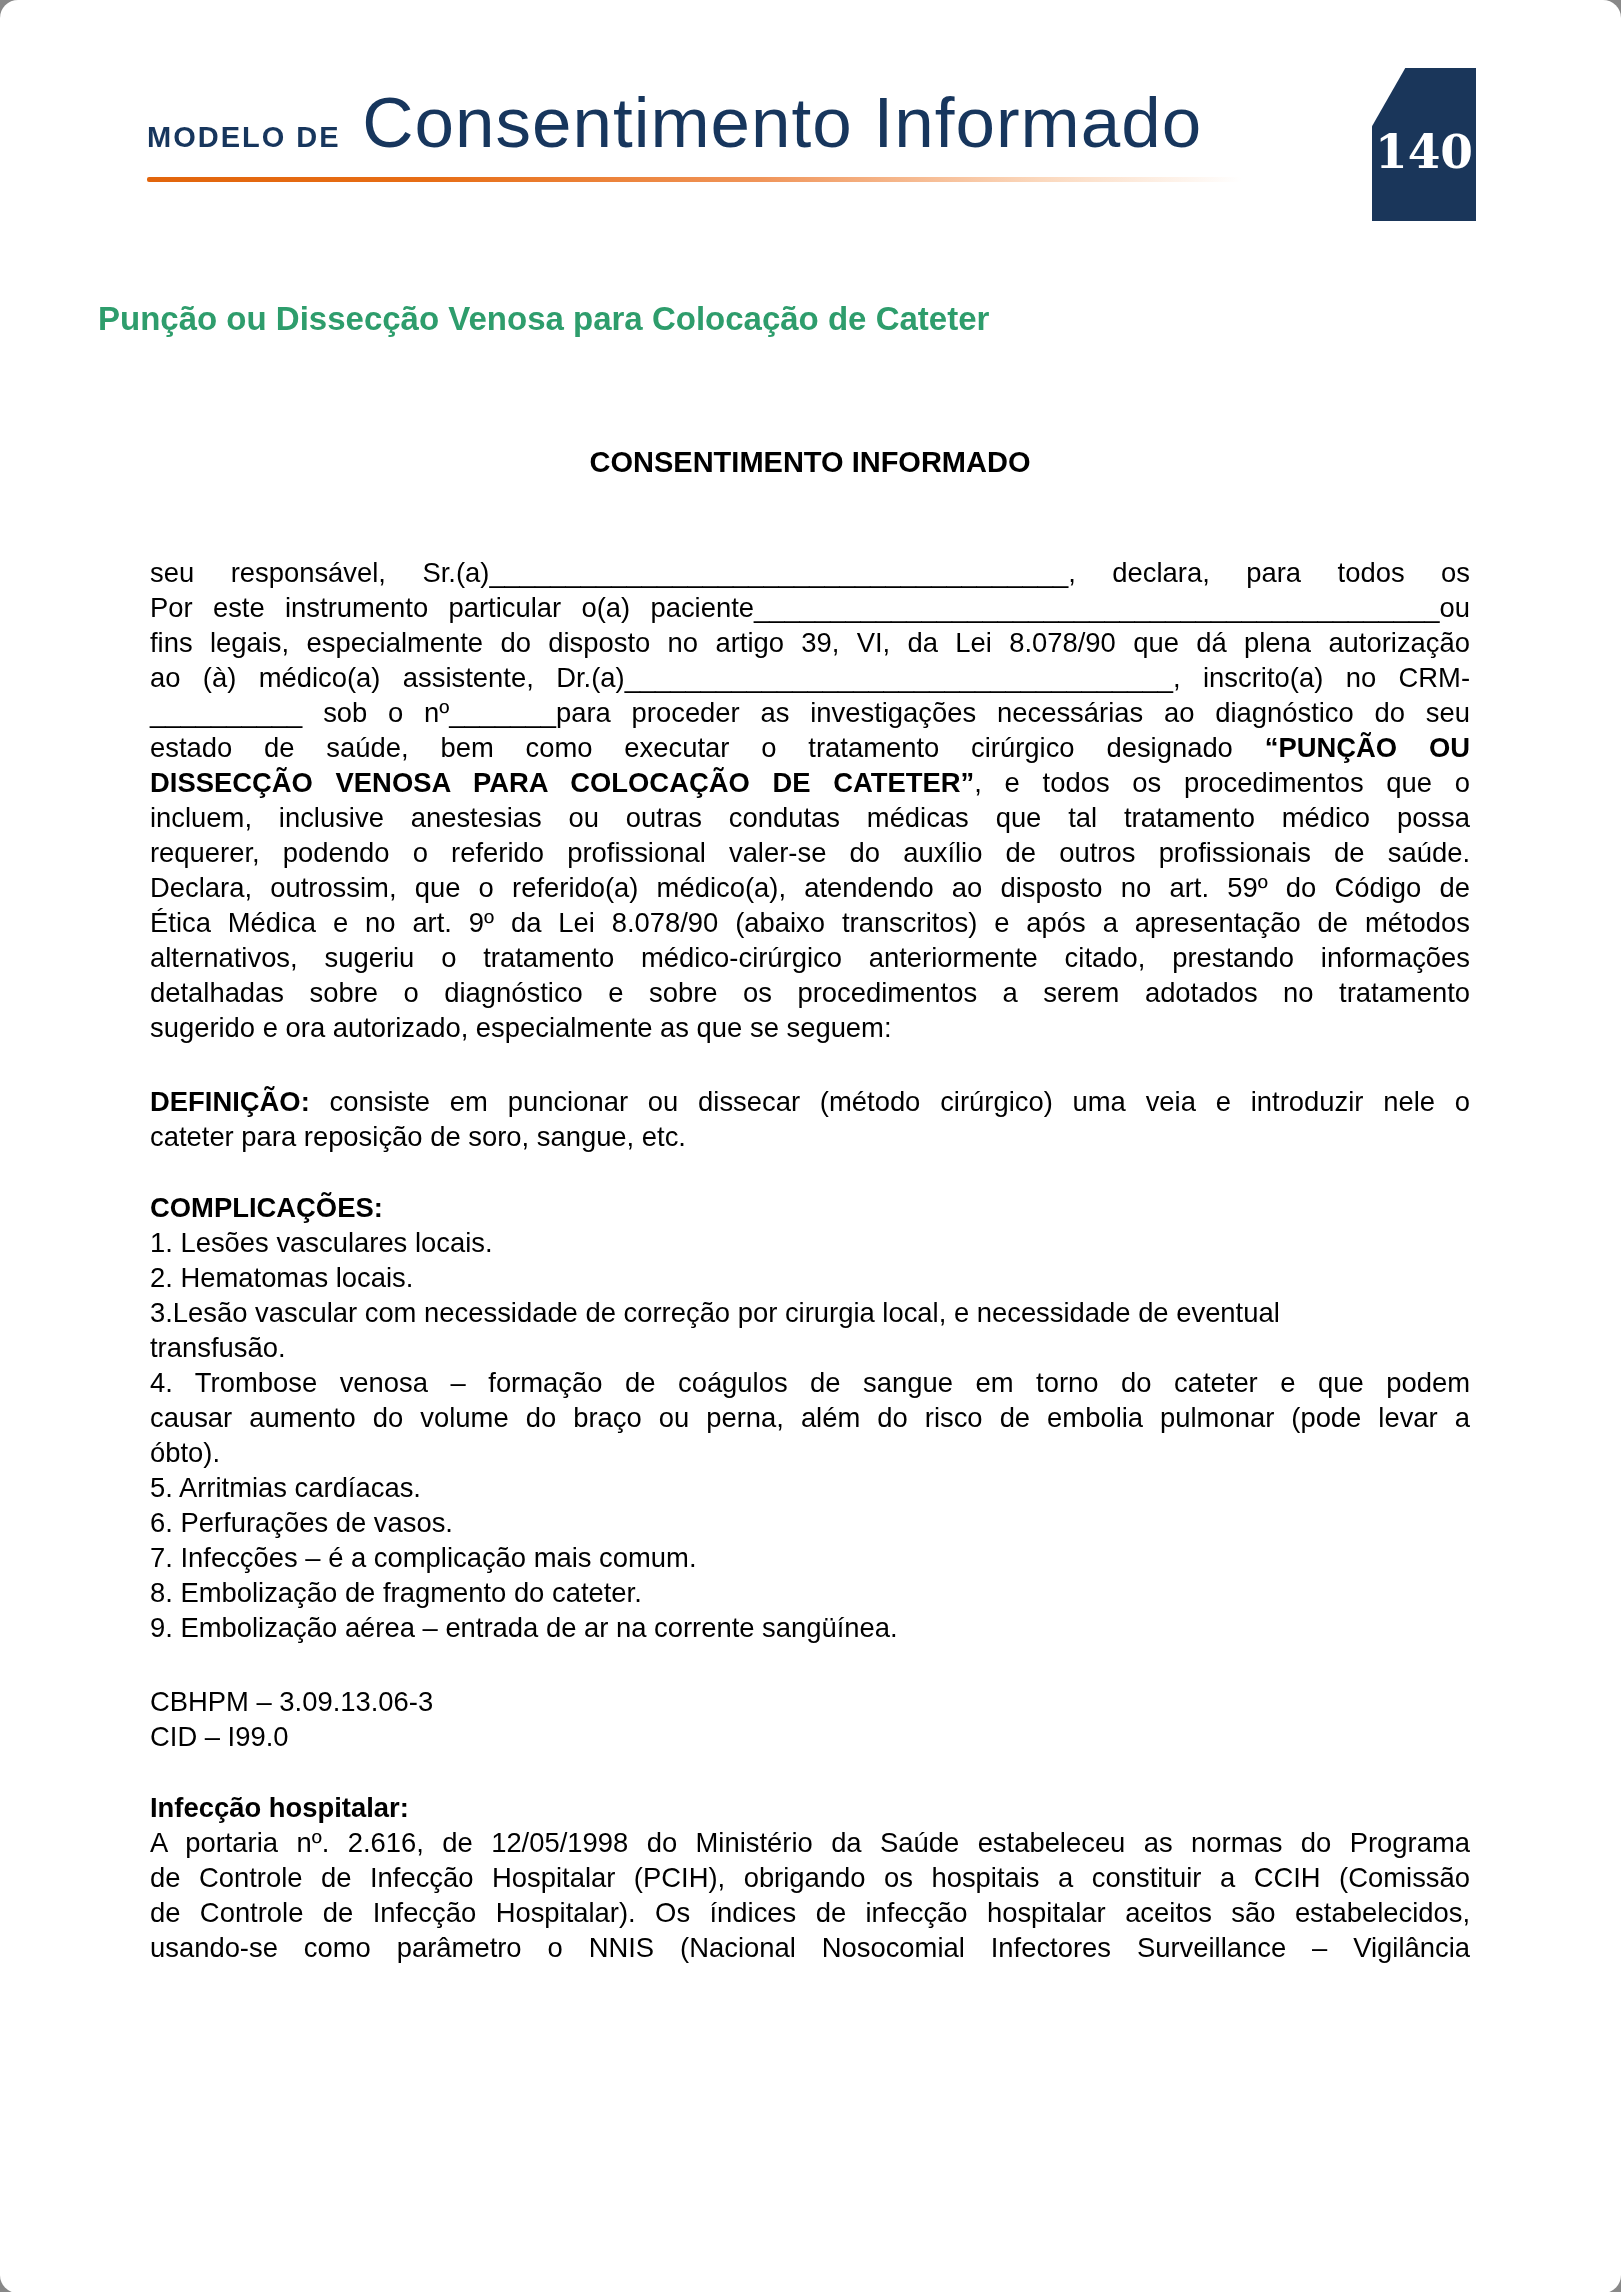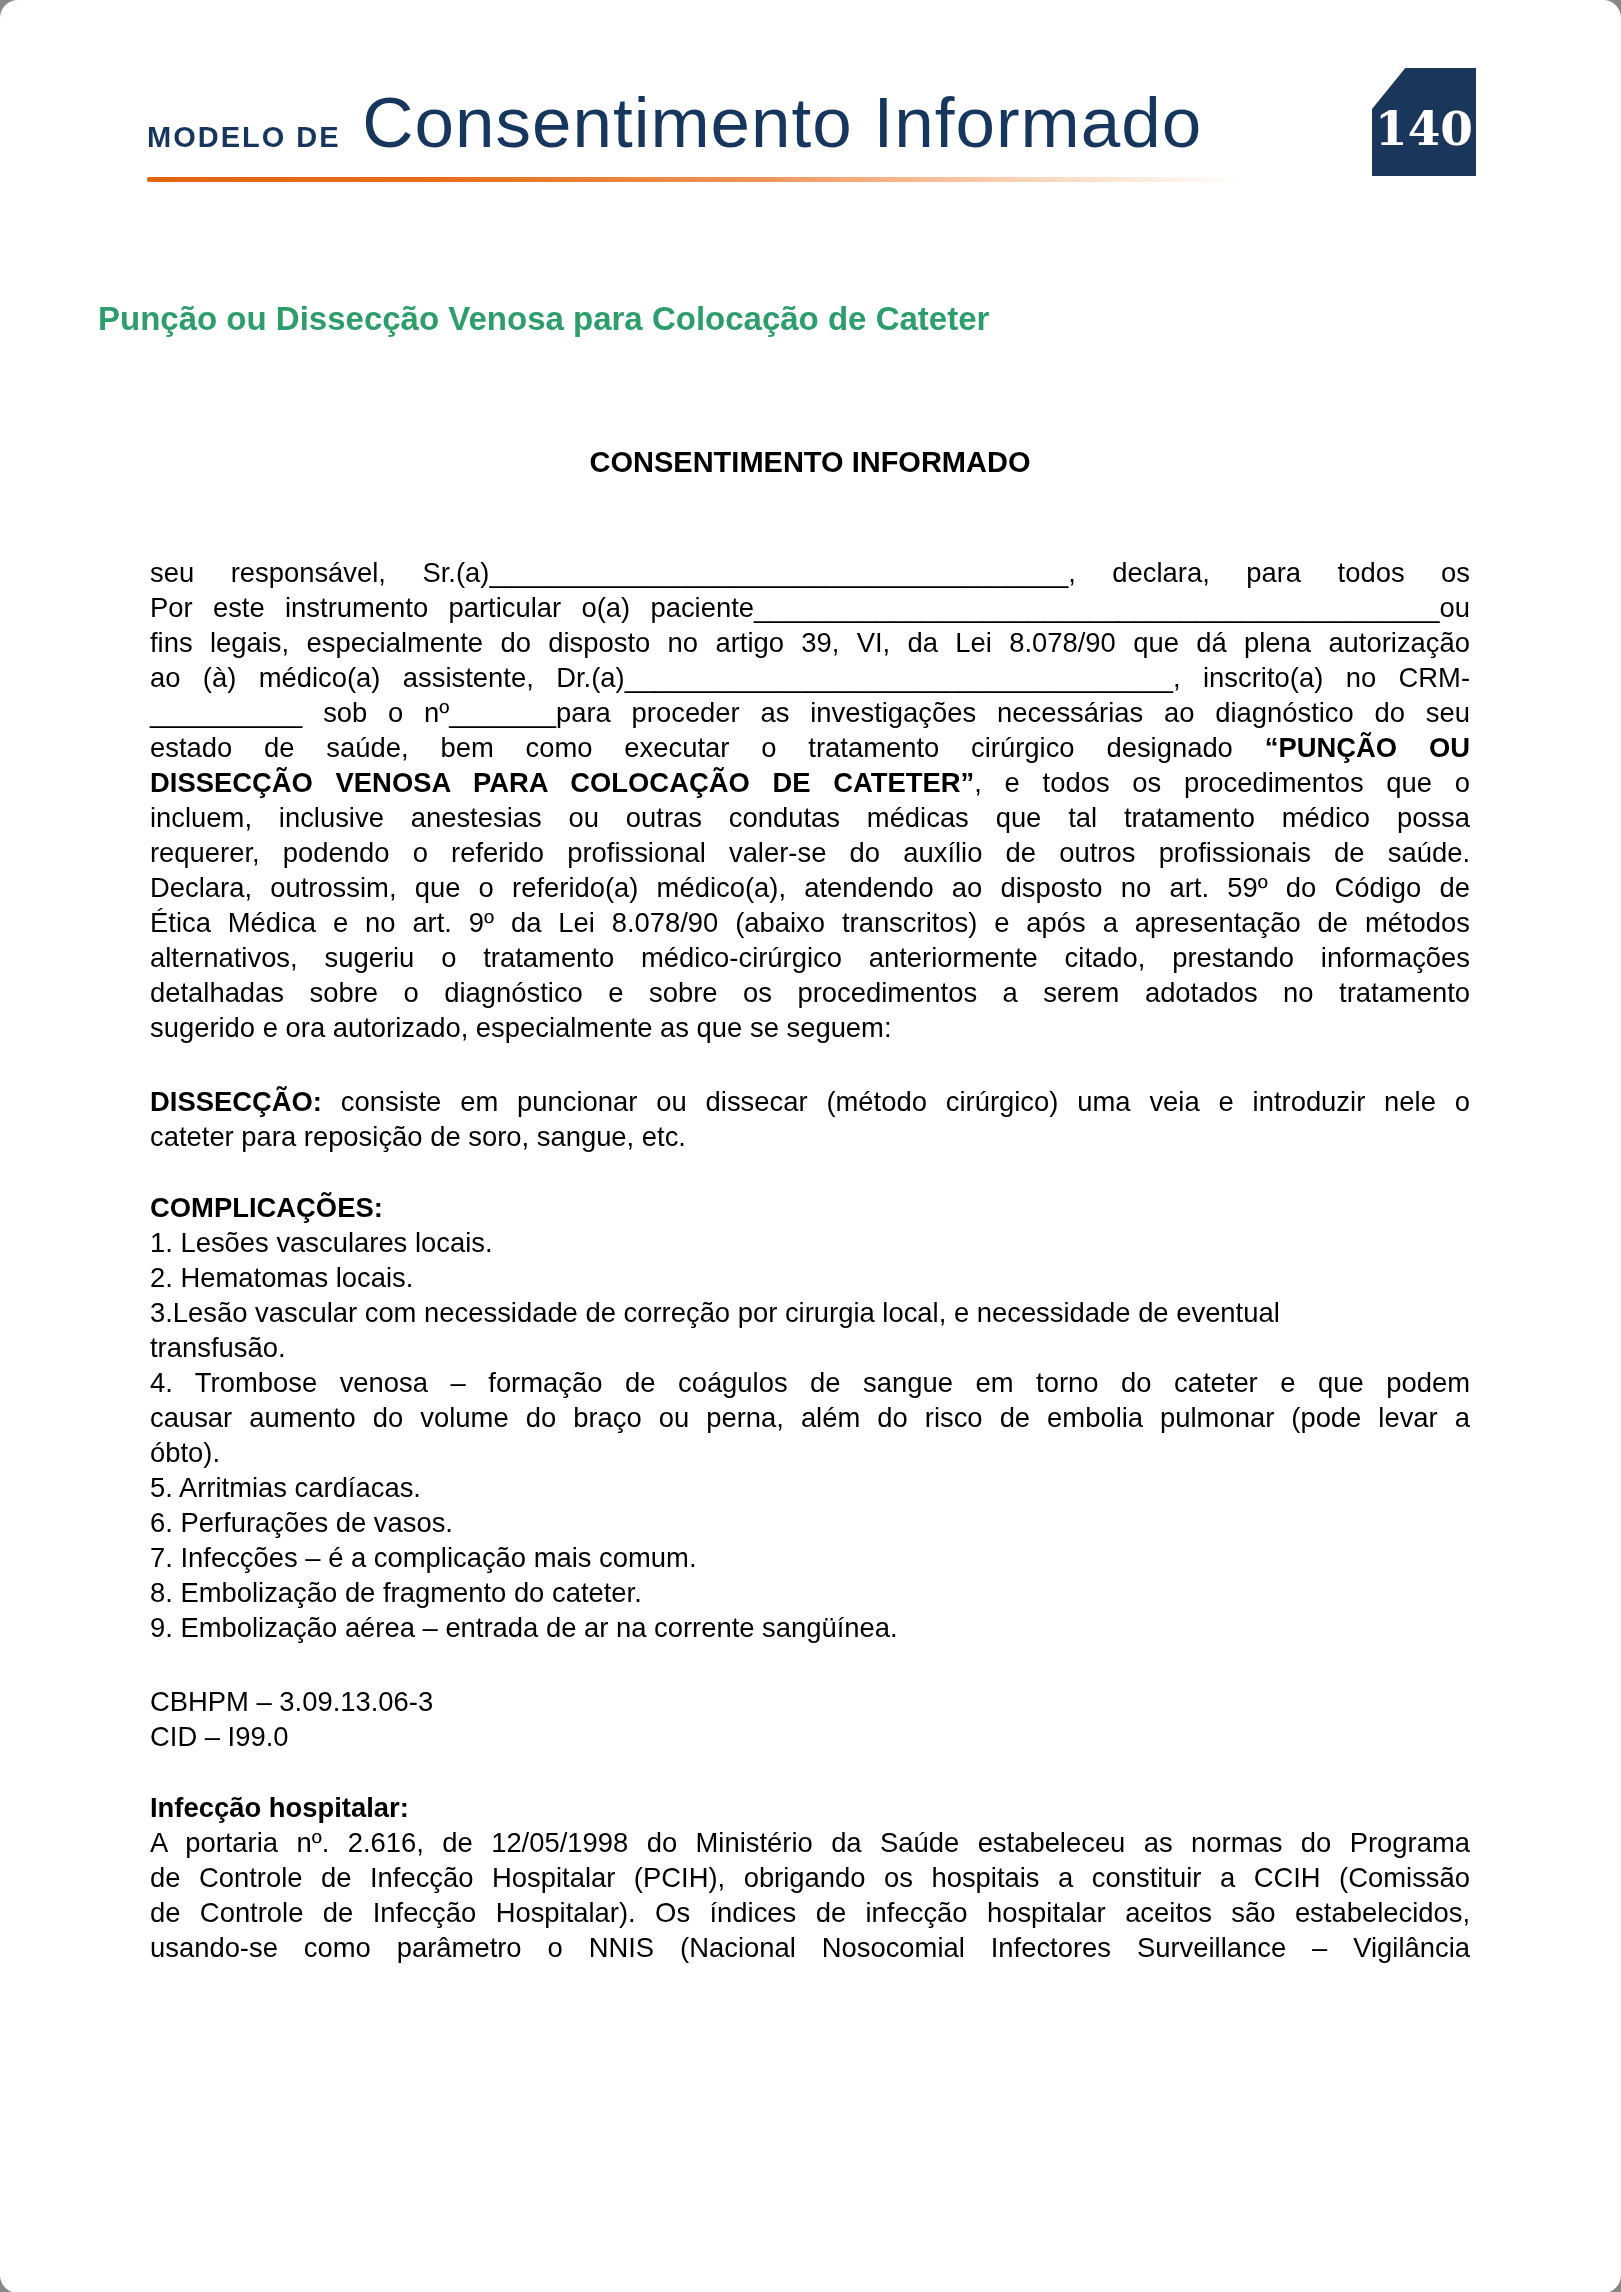--- a/index.html
+++ b/index.html
@@ -26,21 +26,21 @@
     font-family:"Liberation Sans", sans-serif;
   }
   .hdr-rule {
     position:absolute; left:147px; top:177px;
     width:1117px; height:4.9px;
     background:linear-gradient(90deg,#e2650c 0%, #e76d15 25%, #f0955a 55%, #fbd8bd 80%, rgba(255,255,255,0) 98%);
     border-radius:2px;
   }
   .page-badge {
     position:absolute; left:1372px; top:68px;
-    width:104px; height:108px;
+    width:104px; height:153px;
     background:#1a365a;
     clip-path:polygon(32% 0, 100% 0, 100% 100%, 0 100%, 0 38%);
     display:flex; align-items:center; justify-content:center;
   }
   .page-badge span {
     font-family:"DejaVu Serif", serif;
     font-weight:bold; font-size:47px; color:#ffffff;
     margin-top:13.7px;
   }
   
@@ -98,21 +98,21 @@
       <div class="tline just"><span>incluem, inclusive anestesias ou outras condutas médicas que tal tratamento médico possa</span></div>
       <div class="tline just"><span>requerer, podendo o referido profissional valer-se do auxílio de outros profissionais de saúde.</span></div>
       <div class="tline just"><span>Declara, outrossim, que o referido(a) médico(a), atendendo ao disposto no art. 59º do Código de</span></div>
       <div class="tline just"><span>Ética Médica e no art. 9º da Lei 8.078/90 (abaixo transcritos) e após a apresentação de métodos</span></div>
       <div class="tline just"><span>alternativos, sugeriu o tratamento médico-cirúrgico anteriormente citado, prestando informações</span></div>
       <div class="tline just"><span>detalhadas sobre o diagnóstico e sobre os procedimentos a serem adotados no tratamento</span></div>
       <div class="tline"><span>sugerido e ora autorizado, especialmente as que se seguem:</span></div>
     </section>
 
   <section class="tblock tb-definicao">
-      <div class="tline just"><span class="b">DISSECÇÃO:</span><span> consiste em puncionar ou dissecar (método cirúrgico) uma veia e introduzir nele o</span></div>
+      <div class="tline just"><span class="b">DEFINIÇÃO:</span><span> consiste em puncionar ou dissecar (método cirúrgico) uma veia e introduzir nele o</span></div>
       <div class="tline"><span>cateter para reposição de soro, sangue, etc.</span></div>
     </section>
 
   <section class="tblock tb-complic">
       <div class="tline"><span class="b">COMPLICAÇÕES:</span></div>
       <div class="tline"><span>1. Lesões vasculares locais.</span></div>
       <div class="tline"><span>2. Hematomas locais.</span></div>
       <div class="tline"><span>3.Lesão vascular com necessidade de correção por cirurgia local, e necessidade de eventual</span></div>
       <div class="tline"><span>transfusão.</span></div>
       <div class="tline just"><span>4. Trombose venosa – formação de coágulos de sangue em torno do cateter e que podem</span></div>

